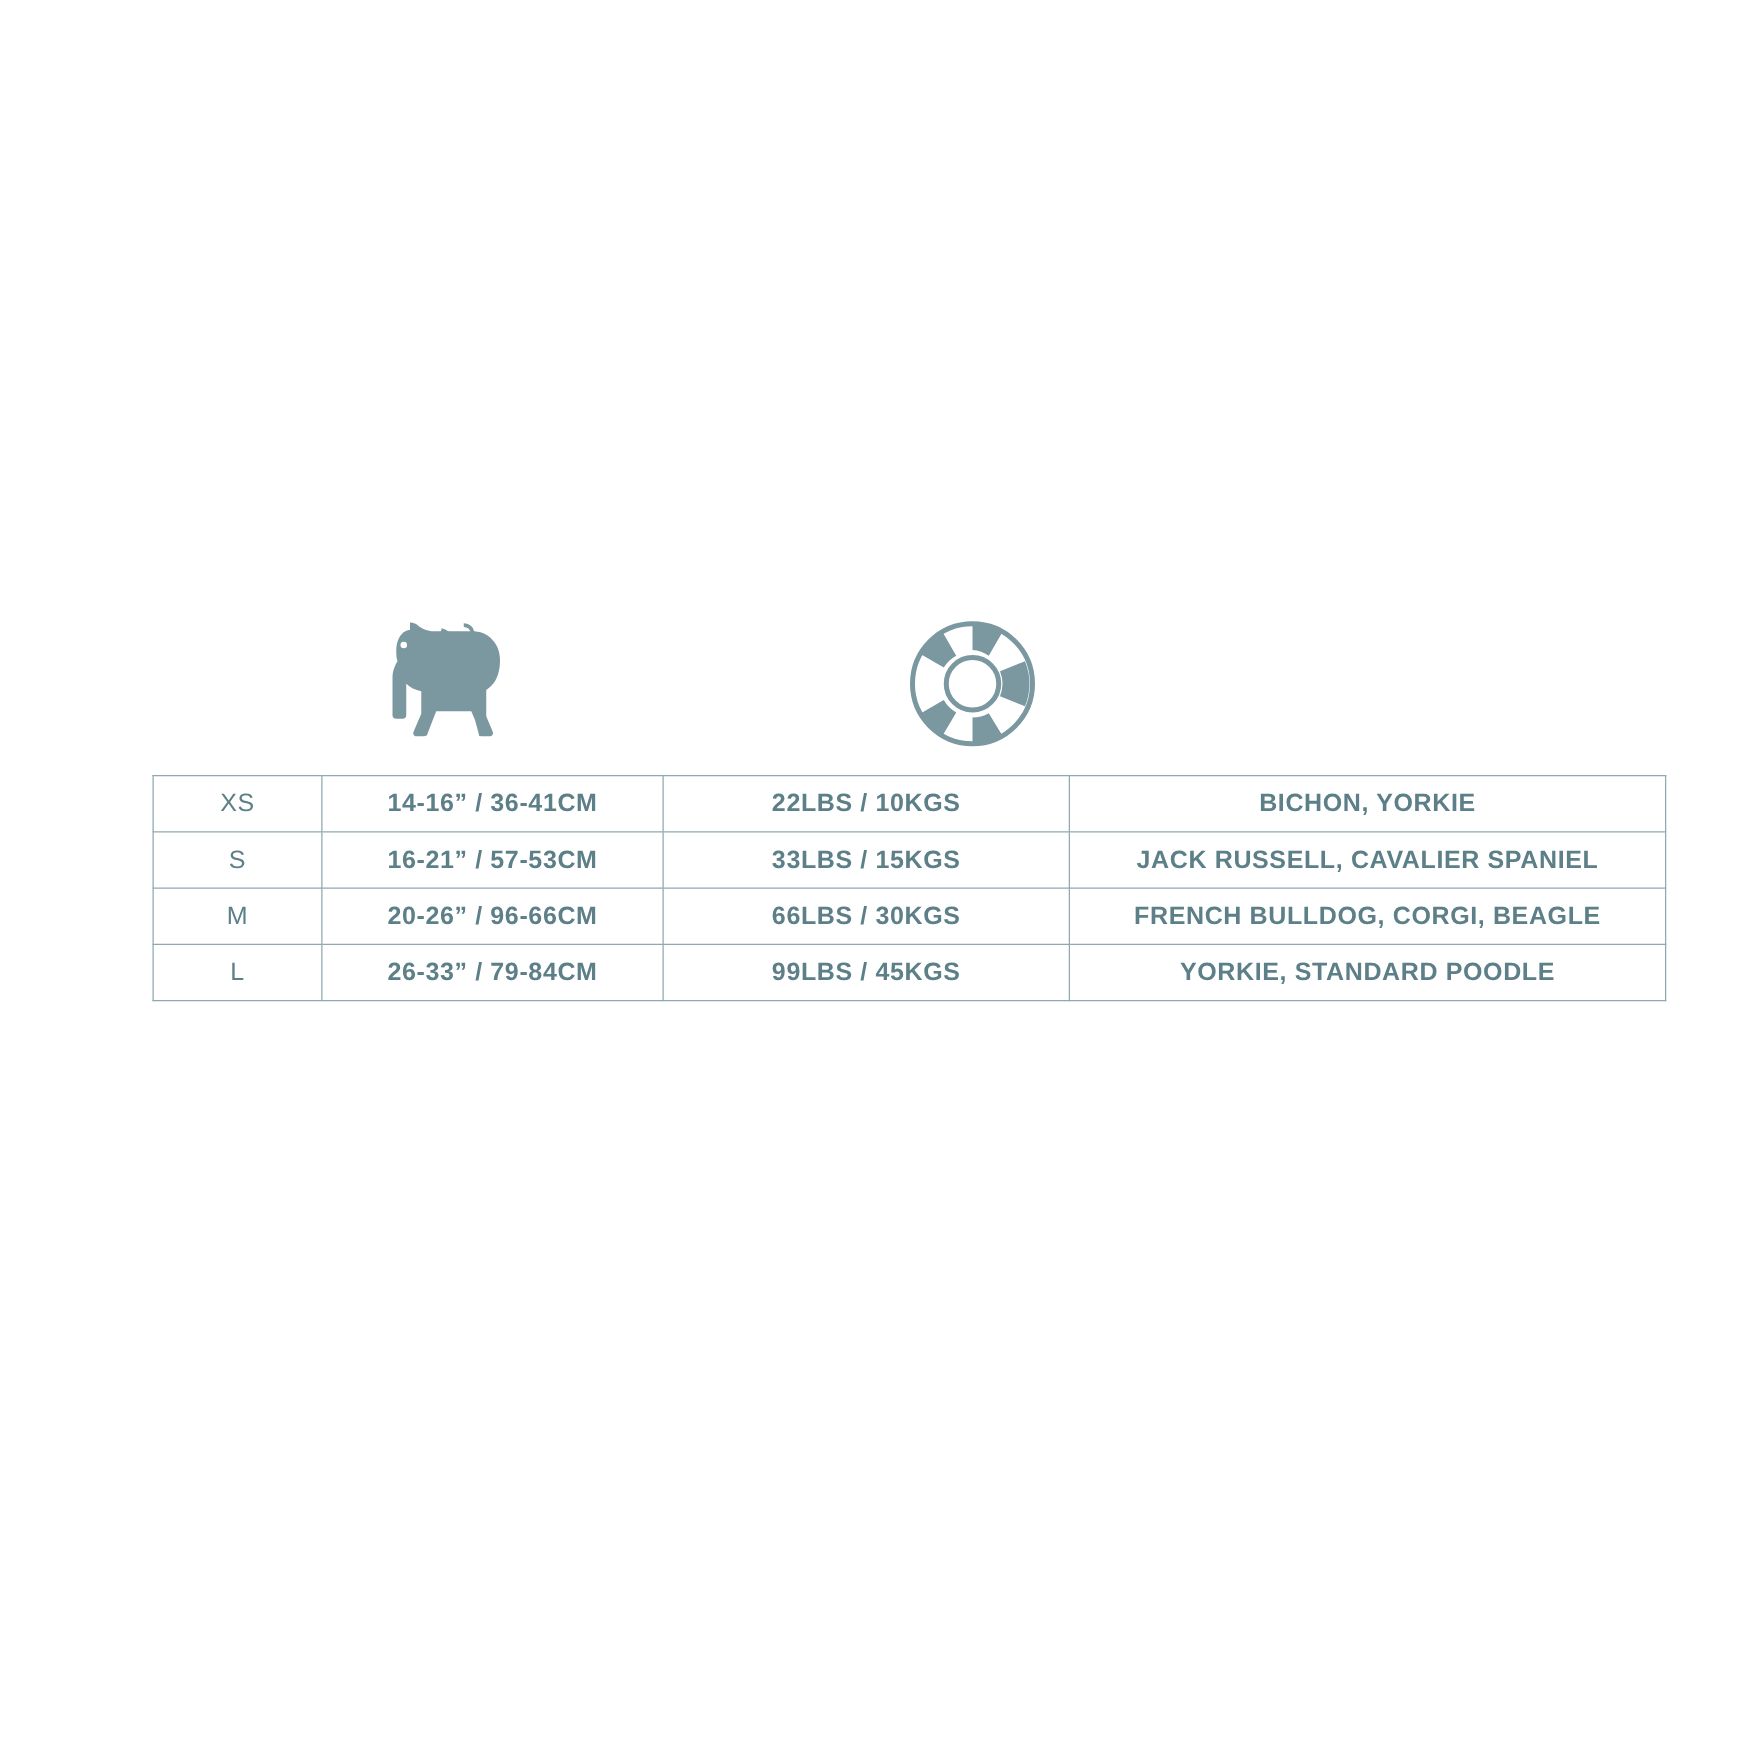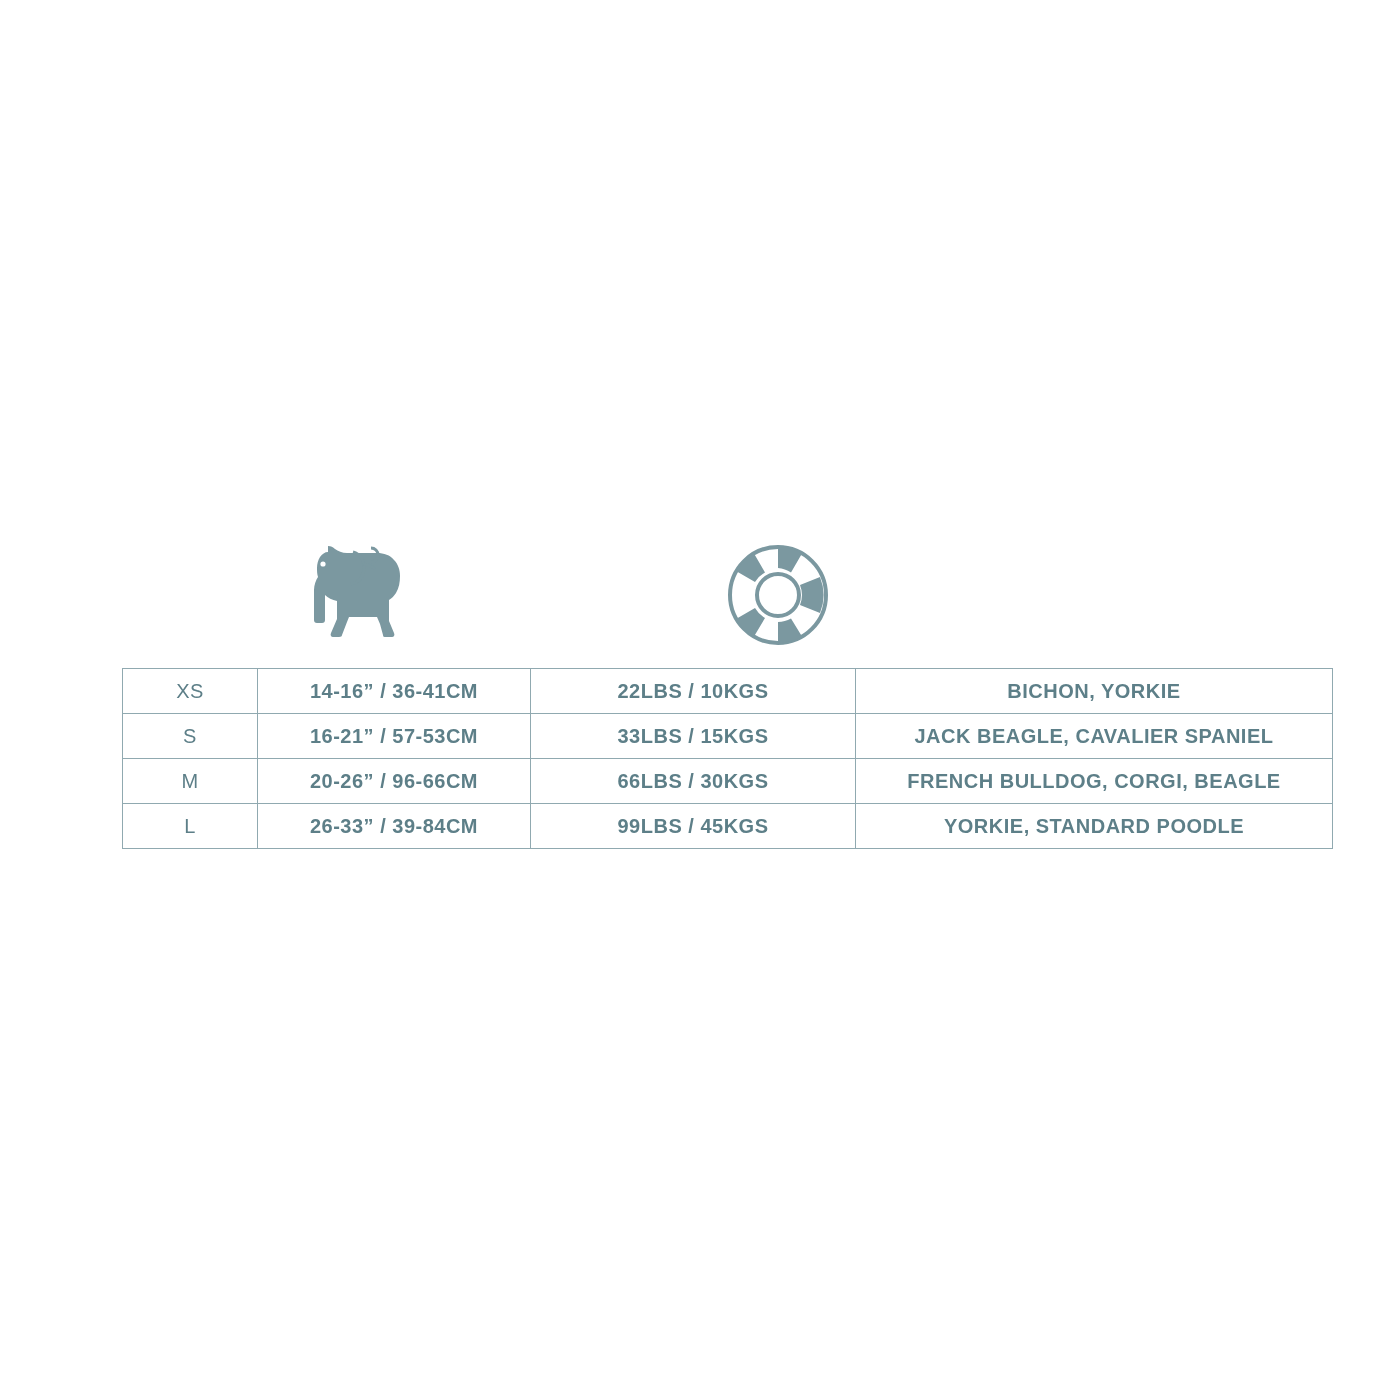--- a/index.html
+++ b/index.html
@@ -14,21 +14,20 @@
     color: #6d8b93;
     position: relative;
     overflow: hidden;
   }
 
   .page {
     position: absolute;
     left: 0; top: 0;
     width: 1400px;
     height: 980px;
-    margin-top: 48px;
   }
 
   
   .icon-row {
     position: absolute;
     left: 122px;
     top: 462px;
     width: 1158px;
     height: 140px;
   }
@@ -134,30 +133,30 @@
       <tr>
         <td class="col-size">XS</td>
         <td class="col-neck">14-16” / 36-41CM</td>
         <td class="col-weight">22LBS / 10KGS</td>
         <td class="col-breed">BICHON, YORKIE</td>
       </tr>
       <tr>
         <td class="col-size">S</td>
         <td class="col-neck">16-21” / 57-53CM</td>
         <td class="col-weight">33LBS / 15KGS</td>
-        <td class="col-breed">JACK BEAGLE, CAVALIER SPANIEL</td>
+        <td class="col-breed">JACK RUSSELL, CAVALIER SPANIEL</td>
       </tr>
       <tr>
         <td class="col-size">M</td>
         <td class="col-neck">20-26” / 96-66CM</td>
         <td class="col-weight">66LBS / 30KGS</td>
         <td class="col-breed">FRENCH BULLDOG, CORGI, BEAGLE</td>
       </tr>
       <tr>
         <td class="col-size">L</td>
-        <td class="col-neck">26-33” / 39-84CM</td>
+        <td class="col-neck">26-33” / 79-84CM</td>
         <td class="col-weight">99LBS / 45KGS</td>
         <td class="col-breed">YORKIE, STANDARD POODLE</td>
       </tr>
     </tbody>
   </table>
 
 </div>
 
 </body></html>

